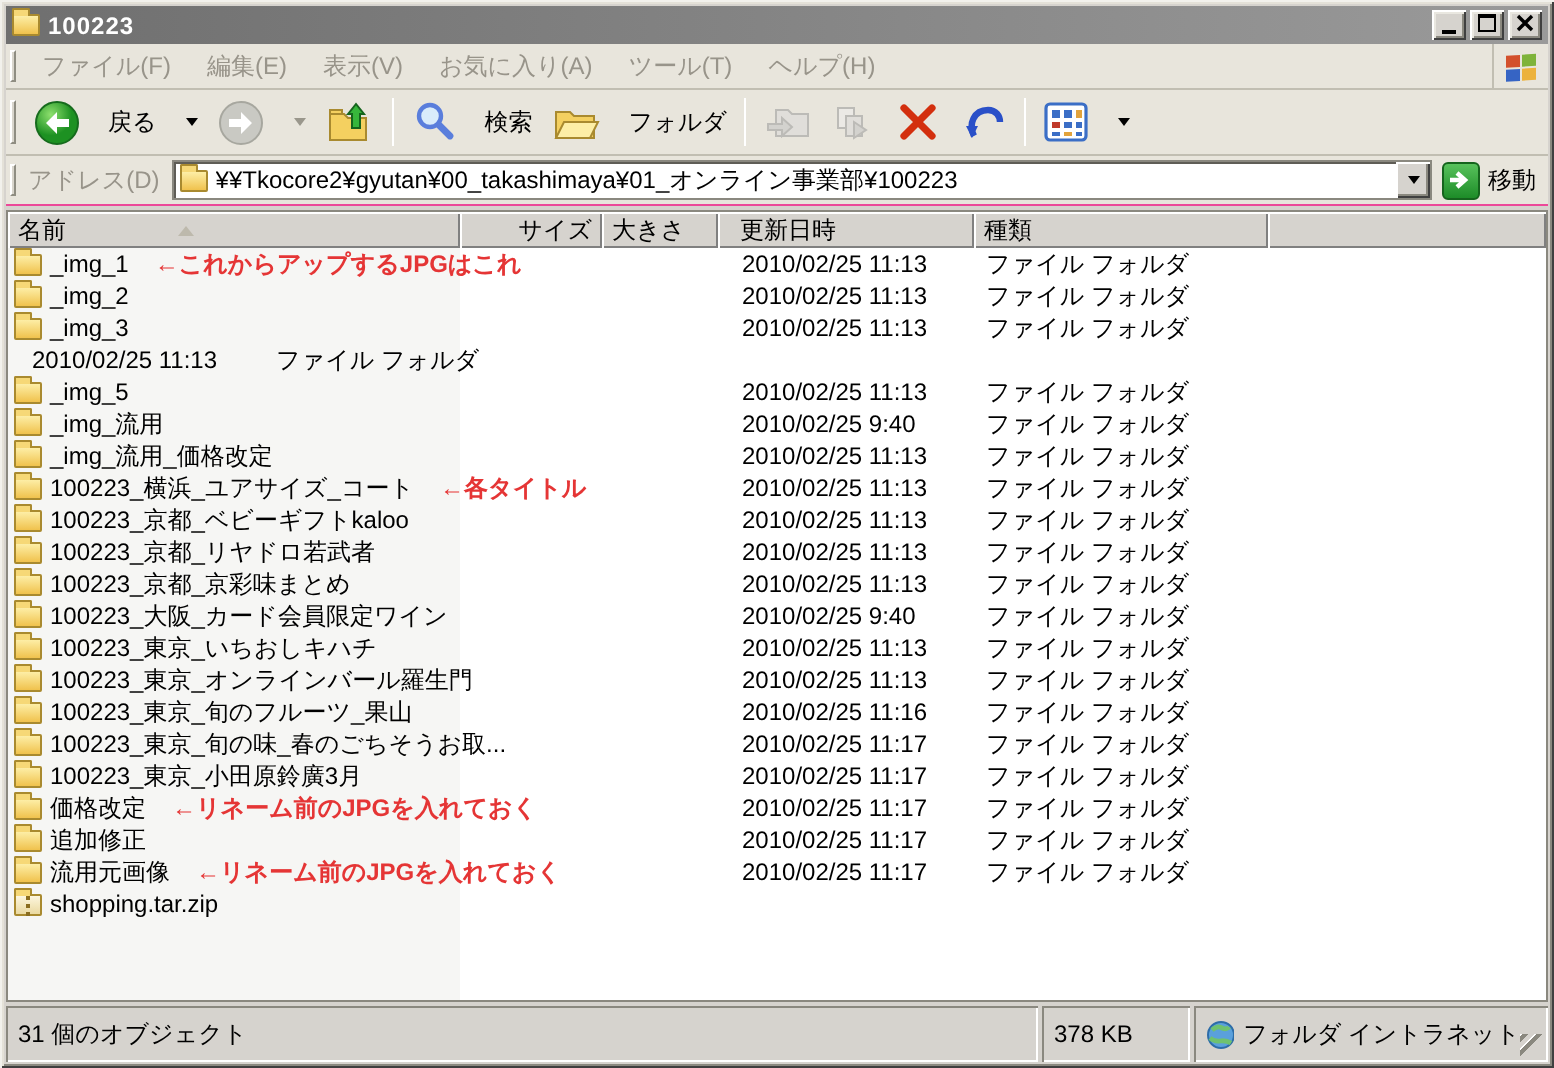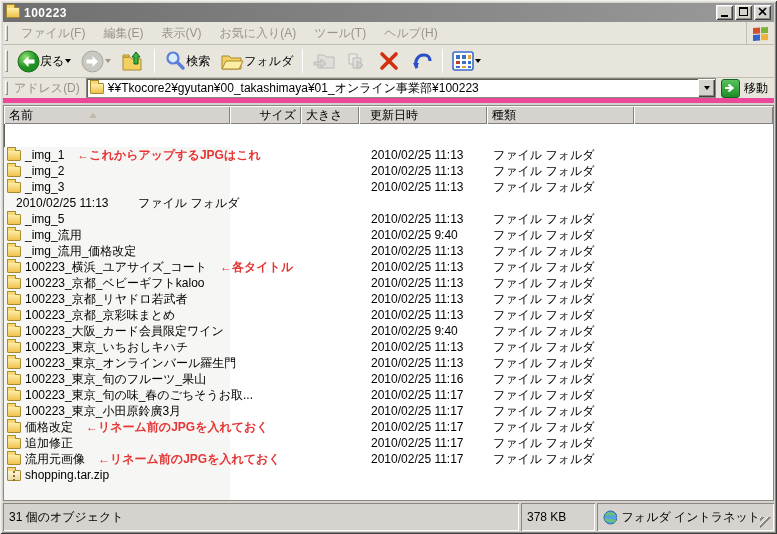--- a/index.html
+++ b/index.html
@@ -36,44 +36,44 @@
     border-bottom:1px solid #c1beb2; flex:0 0 auto; position:relative; }
   .grip { width:3px; height:70%; margin:0 4px 0 2px; background:#d9d6cd;
     border-left:1px solid #fff; border-top:1px solid #fff; border-right:1px solid #8f8d82; border-bottom:1px solid #8f8d82; }
   .menu-item { padding:3px 9px; color:#98948a; }
   .winflag { margin-left:auto; width:28px; align-self:stretch; display:flex; align-items:center; justify-content:center;
     border-left:1px solid #c1beb2; background:#e8e5dc; }
 
   
   .toolbar { height:33px; display:flex; align-items:center; background:#e8e5dc;
     border-bottom:1px solid #c1beb2; flex:0 0 auto; }
-  .tool-btn { display:flex; align-items:center; gap:0; padding:2px 5px; height:28px; border-radius:2px; }
+  .tool-btn { display:flex; align-items:center; gap:14px; padding:2px 5px; height:28px; border-radius:2px; }
   .tool-label { font-size:12px; color:#000; }
   .caret { width:0; height:0; border-left:3px solid transparent; border-right:3px solid transparent;
     border-top:4px solid #000; margin-left:1px; }
   .caret.dis { border-top-color:#9a978c; }
   .tsep { width:1px; height:24px; background:#b9b6aa; border-right:1px solid #fff; margin:0 4px; }
   .disabled { opacity:.55; filter:grayscale(1); }
 
   
   .addressbar { height:25px; display:flex; align-items:center; background:#e8e5dc; flex:0 0 auto;
-    border-bottom:5px solid #ec4899; }
+    border-bottom:1px solid #ec4899; }
   .addr-label { color:#98948a; margin:0 6px 0 2px; }
   .addr-combo { flex:1; height:20px; background:#fff; border:1px solid #8a887f;
     box-shadow: inset 1px 1px 0 #5f5d56; display:flex; align-items:center; padding-left:3px; }
   .addr-text { margin-left:4px; flex:1; white-space:nowrap; overflow:hidden; font-size:12px; }
   .addr-drop { width:17px; height:18px; background:#d6d3ce; display:flex; align-items:center; justify-content:center;
     box-shadow: inset 1px 1px 0 #fff, inset -1px -1px 0 #404040, inset -2px -2px 0 #8a887f; }
   .go-btn { display:flex; align-items:center; gap:4px; margin:0 6px 0 5px; }
   .go-sq { width:19px; height:19px; border-radius:3px; background:linear-gradient(#58c25c,#1d8c28);
     border:1px solid #15641d; display:flex; align-items:center; justify-content:center; }
 
   
   .listwrap { flex:1; margin-top:2px; background:#fff; border:1px solid #8a887f;
-    box-shadow: inset 1px 1px 0 #5f5d56; overflow:hidden; display:flex; flex-direction:column;gap:23px; }
+    box-shadow: inset 1px 1px 0 #5f5d56; overflow:hidden; display:flex; flex-direction:column; }
   .lheader { display:flex; height:18px; flex:0 0 auto; background:#d6d3ce; }
   .hcell { position:relative; display:flex; align-items:center; padding:0 5px; background:#d6d3ce;
     box-shadow: inset 1px 1px 0 #fff, inset -1px -1px 0 #808080; font-size:12px; white-space:nowrap; }
   .hc-name  { width:226px; }
   .hc-size  { width:71px; justify-content:flex-end; }
   .hc-big   { width:58px; }
   .hc-date  { width:128px; padding-left:11px; }
   .hc-type  { width:147px; }
   .hc-fill  { flex:1; }
   .sort-arrow { width:0; height:0; border-left:4px solid transparent; border-right:4px solid transparent;

